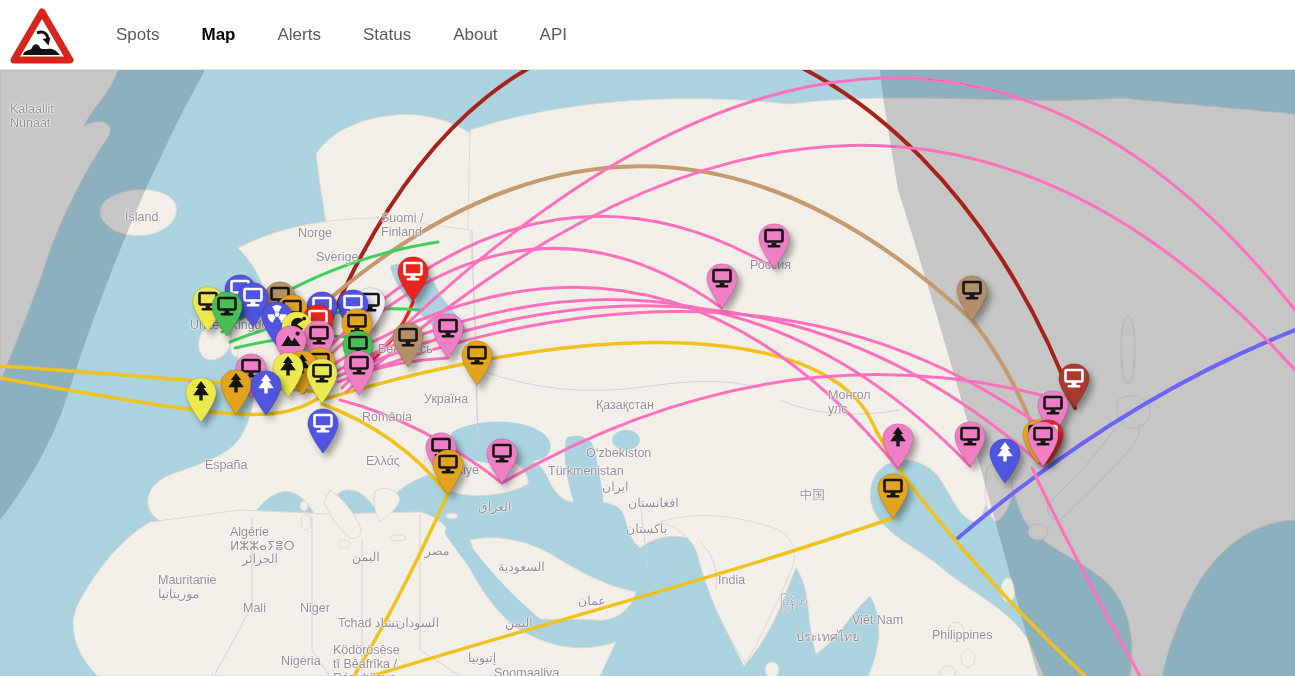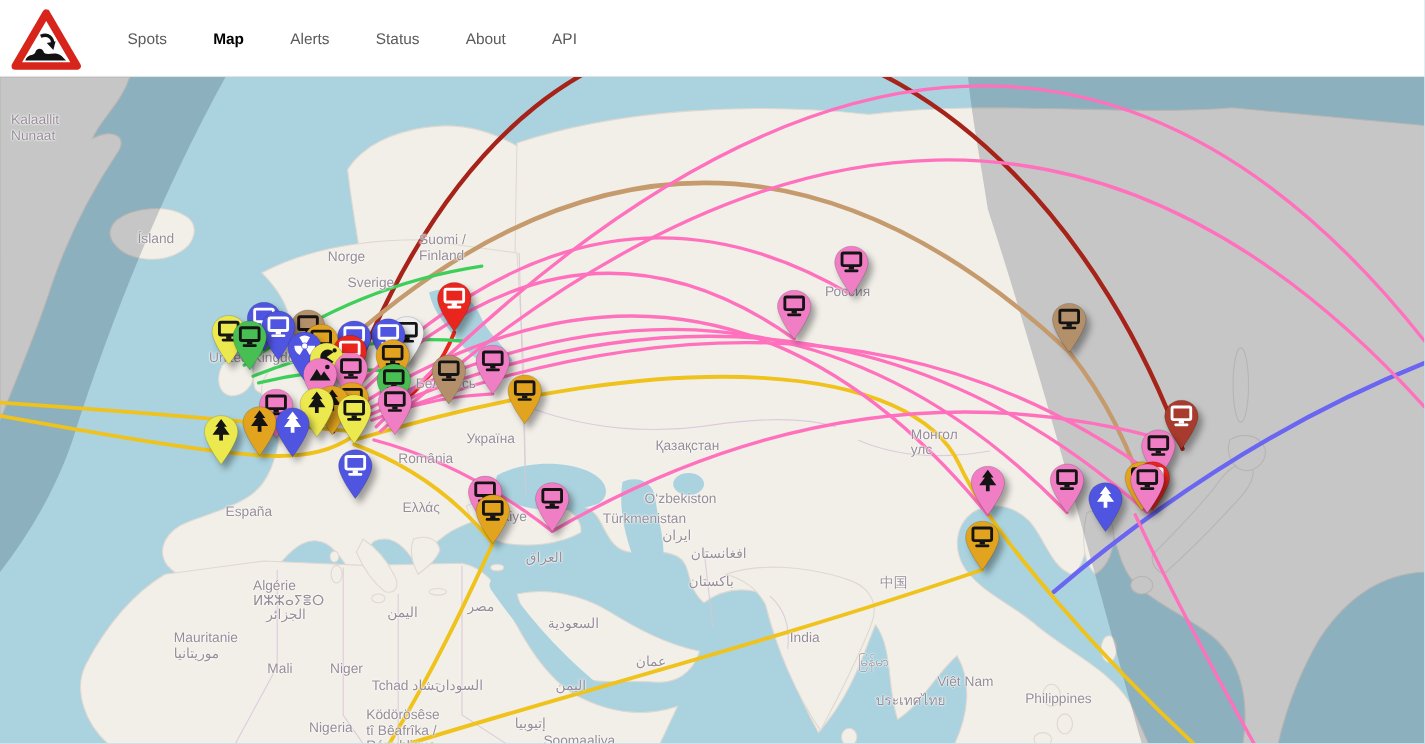--- a/index.html
+++ b/index.html
@@ -12,21 +12,21 @@
     display:flex; align-items:center; padding:0 10px; position:relative; z-index:50;
   }
   .logo-wrap { display:flex; align-items:center; height:70px; }
   .logo-wrap svg { margin-top:2px; }
   .brand {
     font-family:"DejaVu Serif", serif; font-weight:700; font-size:40px;
     letter-spacing:-1px; color:#0d0d0d; margin-left:-26px; position:relative; z-index:2;
     line-height:70px;
   }
   nav { display:flex; align-items:center; margin-left:42px; gap:42px; }
-  nav a { text-decoration:none; color:#5a5a5a; font-size:14px; cursor:pointer; }
+  nav a { text-decoration:none; color:#5a5a5a; font-size:17px; cursor:pointer; }
   nav a.active { color:#000; font-weight:bold; }
 
   
   #map { position:relative; width:1295px; height:606px; background:#aad3df; overflow:hidden; }
   #base-svg, #arcs-svg { position:absolute; left:0; top:0; }
 
   .map-label {
     position:absolute; color:#978d97; font-size:12.5px; line-height:1.12;
     white-space:pre-line; text-shadow:0 0 2px #fff, 0 0 2px #fff, 0 0 1px #fff;
     pointer-events:none; z-index:5;
@@ -183,21 +183,21 @@
       <div class="map-label" style="left: 750px; top: 188px;">Россия</div>
       <div class="map-label" style="left: 378px; top: 272px;">Беларусь</div>
       <div class="map-label" style="left: 424px; top: 322px;">Україна</div>
       <div class="map-label" style="left: 362px; top: 340px;">România</div>
       <div class="map-label" style="left: 366px; top: 384px;">Ελλάς</div>
       <div class="map-label" style="left: 205px; top: 388px;">España</div>
       <div class="map-label" style="left: 438px; top: 393px;">Türkiye</div>
       <div class="map-label" style="left: 596px; top: 328px;">Қазақстан</div>
       <div class="map-label" style="left: 828px; top: 318px;">Монгол
 улс</div>
-      <div class="map-label" style="left: 800px; top: 418px; margin-top: 35px;">中国</div>
+      <div class="map-label" style="left: 800px; top: 418px;">中国</div>
       <div class="map-label" style="left: 586px; top: 376px;">O‘zbekiston</div>
       <div class="map-label" style="left: 548px; top: 394px;">Türkmenistan</div>
       <div class="map-label" style="left: 566px; top: 410px; margin-left: 36px;">ايران</div>
       <div class="map-label" style="left: 628px; top: 426px;">افغانستان</div>
       <div class="map-label" style="left: 626px; top: 452px;">باكستان</div>
       <div class="map-label" style="left: 478px; top: 430px;">العراق</div>
       <div class="map-label" style="left: 498px; top: 490px;">السعودية</div>
       <div class="map-label" style="left: 578px; top: 524px;">عمان</div>
       <div class="map-label" style="left: 505px; top: 546px;">اليمن</div>
       <div class="map-label" style="left: 425px; top: 474px;">مصر</div>

